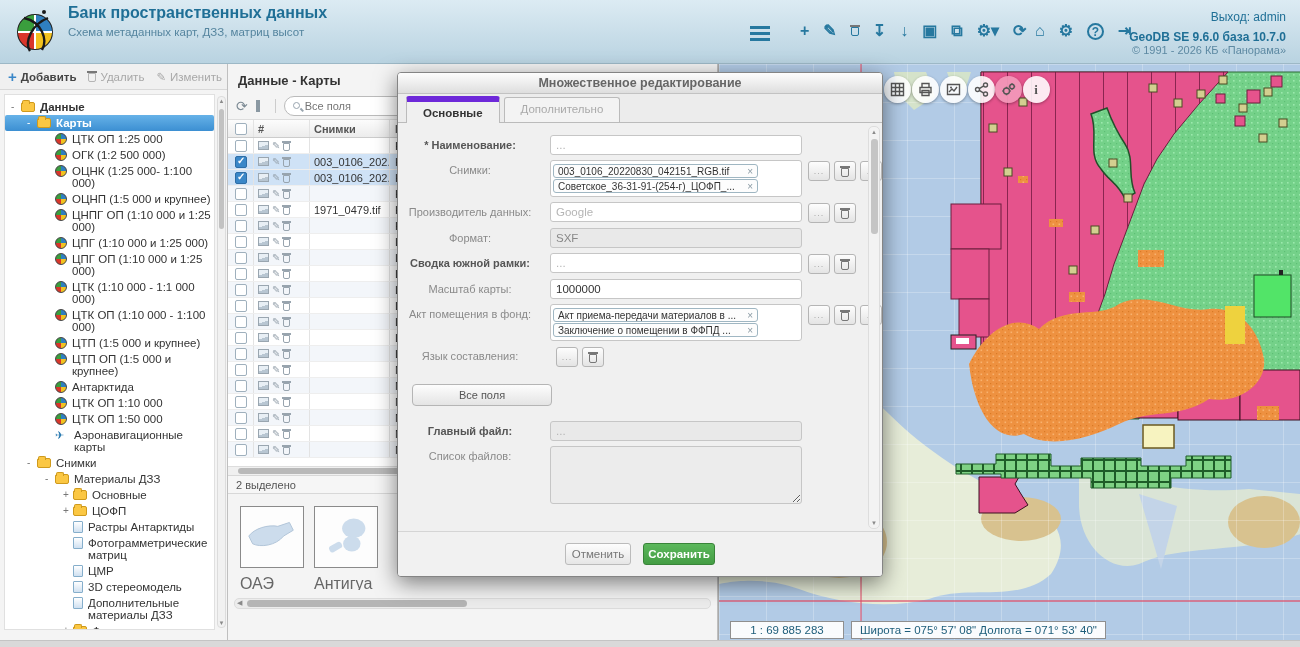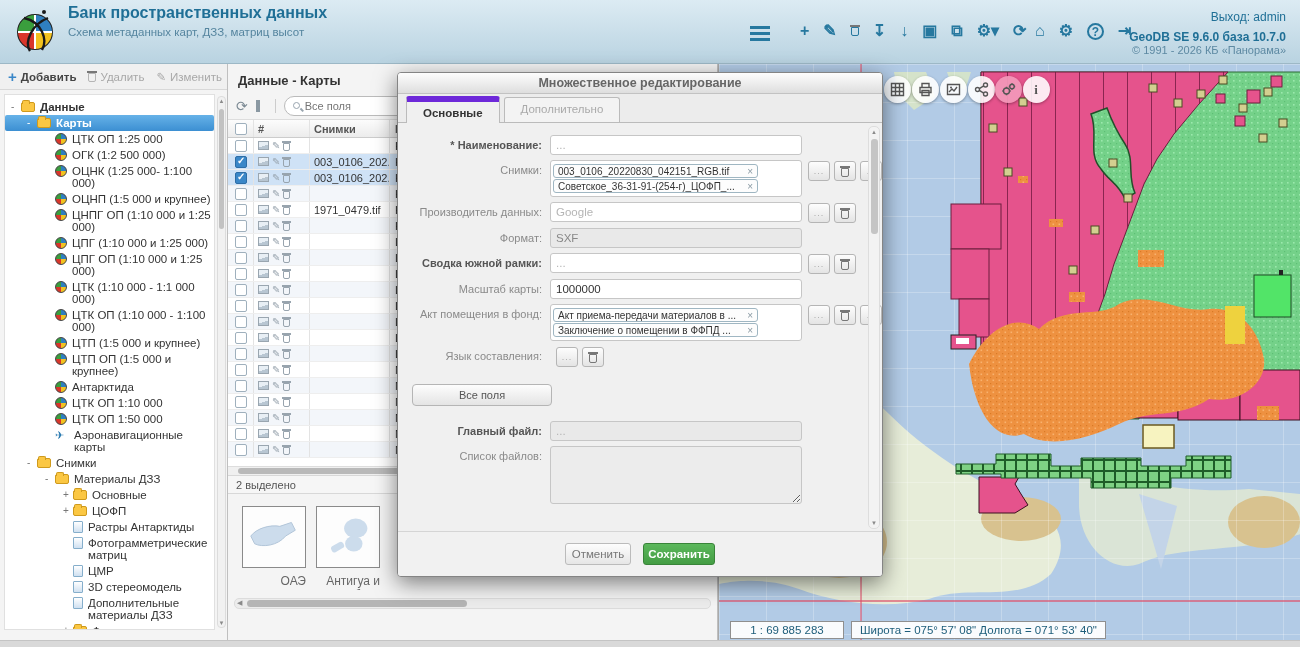--- a/index.html
+++ b/index.html
@@ -75,21 +75,21 @@
   .cb:checked::after{content:"✓";position:absolute;left:1.5px;top:-1.5px;font-size:10px;color:#fff;font-weight:bold}
   .ri{color:#98a4ae;cursor:pointer}
   .ri-img{width:11px;height:9px;border:1px solid #9aa6b0;background:linear-gradient(160deg,#e8eff5 55%,#b8c6d2 55%);display:inline-block}
   .ri-edit{font-size:10px;line-height:10px}
   .ri-trash{display:inline-block;width:7px;height:8px;border:1px solid #98a4ae;border-radius:0 0 2px 2px;position:relative;margin-top:2px}
   .ri-trash::before{content:"";position:absolute;left:-2px;top:-3px;width:9px;height:2px;background:#98a4ae}
   .hscroll{height:9px;background:#f0f0f0;border-top:1px solid #ddd;position:relative}
   .hscroll .thumbh{position:absolute;left:10px;top:1px;height:6px;width:55%;background:#b9b9b9;border-radius:3px}
   .selcount{height:19px;line-height:19px;padding-left:8px;font-size:11px;color:#555;background:#f6f6f6;border-top:1px solid #d8d8d8;border-bottom:1px solid #d8d8d8}
   .thumbs{display:flex;gap:8px;padding:12px 0 0 12px;height:96px;overflow:hidden}
-  .thumb{width:66px;text-align:right;font-size:12px;color:#666}
+  .thumb{width:66px;text-align:left;font-size:16px;color:#666}
   .thumb .img{width:64px;height:62px;border:1px solid #8a8a8a;background:#fdfdfd;margin-bottom:3px}
   .outerhs{margin:8px 6px 0 6px;height:11px;background:#ececec;border:1px solid #dcdcdc;border-radius:5px;position:relative}
   .outerhs .thumbh2{position:absolute;left:12px;top:1px;height:7px;width:220px;background:#b5b5b5;border-radius:4px}
   .outerhs .arr{position:absolute;left:2px;top:0;font-size:7px;color:#8a8a8a}
 
   
   #mappanel{position:absolute;left:718px;top:64px;width:582px;height:576px;overflow:hidden;border-left:1px solid #aaa;z-index:1}
   #mapsvg{position:absolute;left:0;top:0}
   .mapbtn{position:absolute;top:12px;width:27px;height:27px;border-radius:50%;background:rgba(255,255,255,.88);box-shadow:0 1px 3px rgba(0,0,0,.35);display:flex;align-items:center;justify-content:center;cursor:pointer;z-index:4}
   .mapbtn.pinkbg{background:rgba(243,153,186,.92)}
@@ -99,21 +99,21 @@
   #modal{position:absolute;left:397px;top:72px;width:486px;height:505px;background:#f0f0f0;border:1px solid #848484;border-radius:4px;box-shadow:0 6px 22px rgba(0,0,0,.5);z-index:60;overflow:hidden}
   .mtitle{height:21px;line-height:21px;text-align:center;font-size:12.5px;font-weight:bold;color:#666;background:linear-gradient(#fdfdfd,#dedede);border-bottom:1px solid #c2c2c2;cursor:move}
   .mtabs{height:29px;background:#ececec;border-bottom:1px solid #bbb;padding-left:8px;display:flex;align-items:flex-end;gap:4px}
   .mtab{height:25px;line-height:23px;padding:0 16px;font-size:11.5px;border:1px solid #bbb;border-bottom:none;border-radius:3px 3px 0 0;background:#f3f3f3;color:#aaa;cursor:pointer}
   .mtab.active{background:#f0f0f0;color:#333;font-weight:bold;border-top:6px solid #6d28d9;margin-bottom:-1px;height:27px}
   .mbody{position:absolute;left:0;top:51px;right:0;bottom:45px;overflow:hidden;padding-top:6px}
   .mscroll{position:absolute;right:2px;top:53px;bottom:47px;width:12px;background:#f3f3f3;border:1px solid #ddd;border-radius:5px}
   .mscroll .thumbv{position:absolute;left:1.5px;top:12px;width:7px;height:95px;background:#c5c5c5;border-radius:3px}
   .mscroll .ar{position:absolute;left:0;width:10px;text-align:center;font-size:6px;color:#8a8a8a}
   .frow{display:flex;align-items:flex-start;margin:5px 0}
-  .flabel{width:152px;flex:none;text-align:right;padding-right:8px;padding-top:4px;font-size:11px;color:#8a8a8a;line-height:12px}
+  .flabel{width:152px;flex:none;text-align:center;padding-right:8px;padding-top:4px;font-size:11px;color:#8a8a8a;line-height:12px}
   .flabel.b{color:#555;font-weight:bold}
   .fin{width:252px;height:20px;border:1px solid #c6c6c6;border-radius:3px;background:#fff;font-size:11.5px;padding:0 5px;color:#333;outline:none;font-family:"Liberation Sans",sans-serif}
   .fin::placeholder{color:#b5b5b5}
   .fin.ro{background:#e9e9e9;color:#888}
   .tagbox{width:252px;min-height:36px;border:1px solid #c6c6c6;border-radius:3px;background:#fff;padding:2px}
   .chip{display:flex;align-items:center;justify-content:space-between;border:1px solid #9fb6c2;border-radius:3px;background:#fdfdfd;font-size:10px;color:#333;padding:0 4px;height:14px;margin:1px 0;max-width:205px;white-space:nowrap;overflow:hidden}
   .chip .x{color:#8a9aa4;margin-left:6px;cursor:pointer;font-size:10px}
   .fside{display:flex;gap:4px;margin-left:6px;padding-top:1px}
   .sbtn{width:22px;height:20px;border:1px solid #b5b5b5;border-radius:3px;background:linear-gradient(#fdfdfd,#e4e4e4);display:flex;align-items:center;justify-content:center;font-size:11px;color:#555;cursor:pointer}
   .sbtn.dots{color:#aaa;letter-spacing:1px;font-size:9px}

